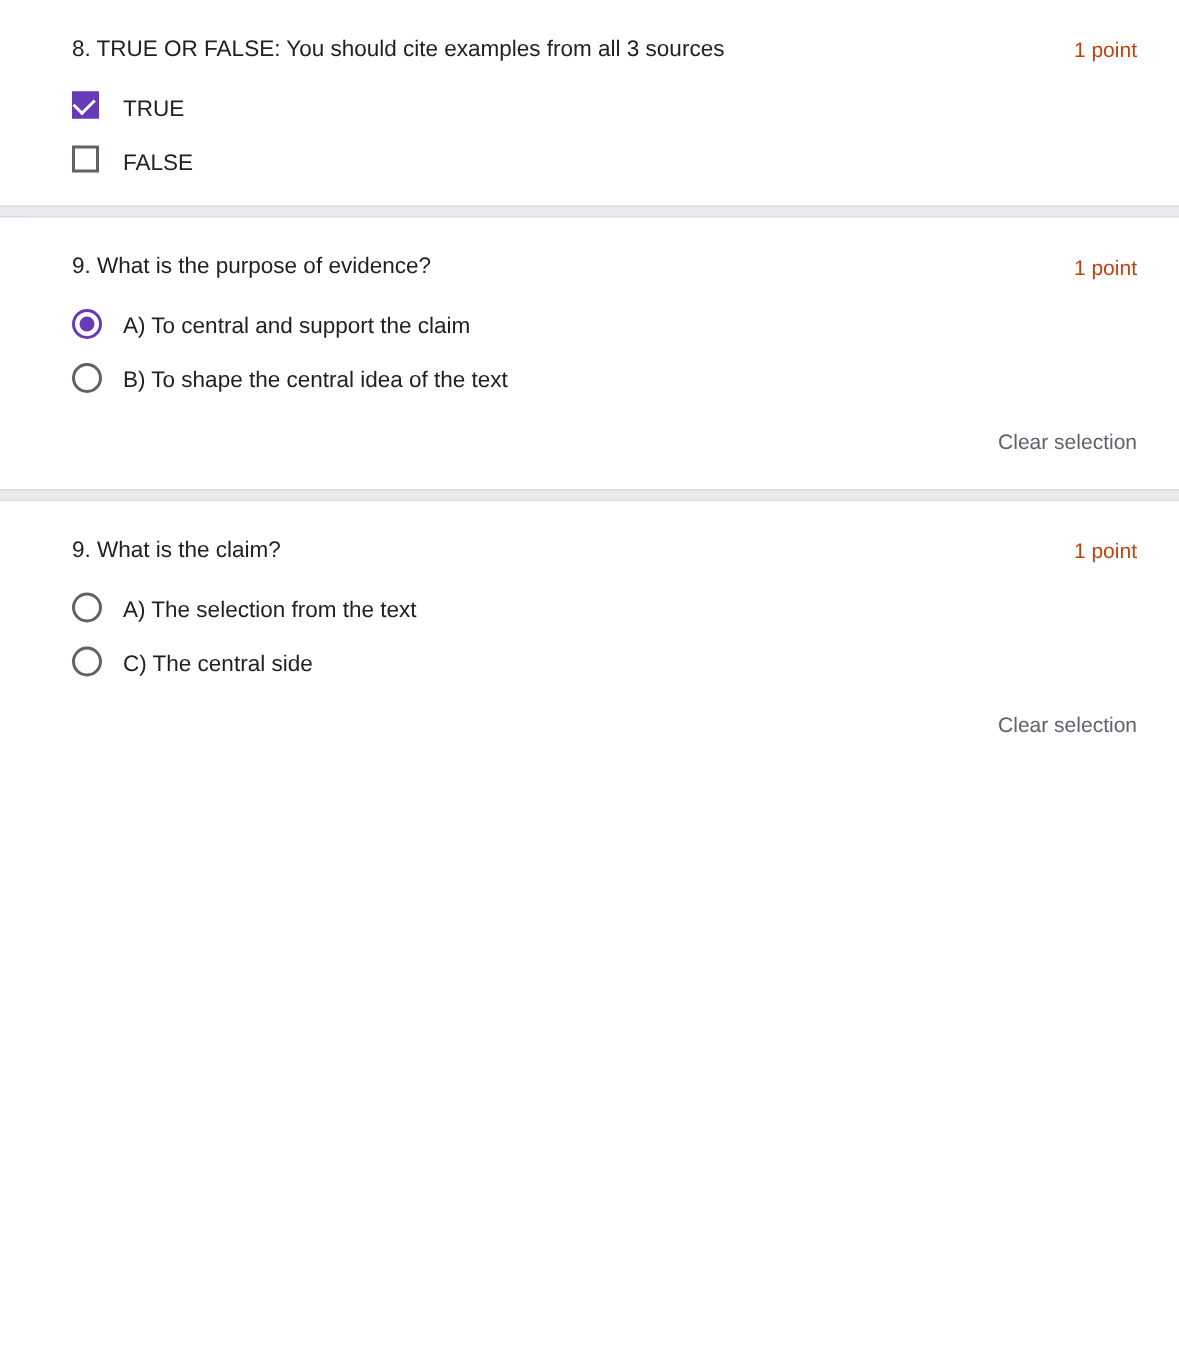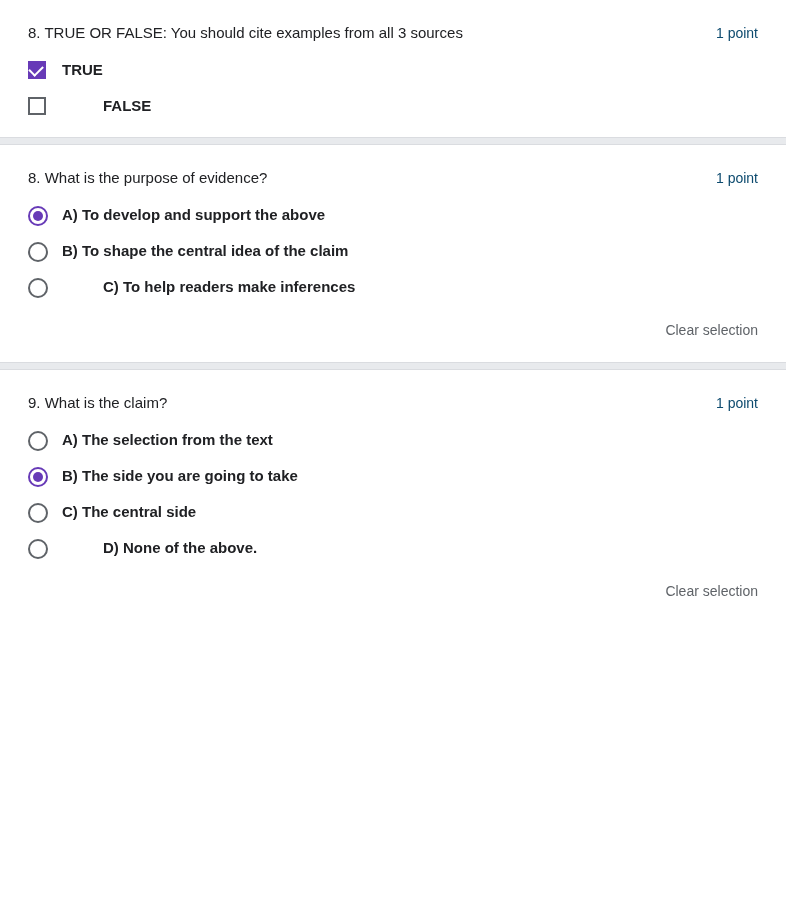--- a/index.html
+++ b/index.html
@@ -13,20 +13,21 @@
       background: #fff;
       color: #202124;
       font-size: 16px;
       width: 786px;
       min-height: 900px;
     }
 
     .question-block {
       padding: 24px 28px 20px 28px;
       background: #fff;
+      margin-left: 20px;
     }
 
     .question-divider {
       height: 8px;
       background: #e8eaed;
       border-top: 1px solid #dadce0;
       border-bottom: 1px solid #dadce0;
     }
 
     .question-header {
@@ -39,41 +40,39 @@
     .question-title {
       font-size: 15px;
       font-weight: 500;
       color: #202124;
       flex: 1;
       padding-right: 16px;
     }
 
     .question-points {
       font-size: 14px;
-      color: #0c4a6e;
+      color: #c2410c;
       white-space: nowrap;
       padding-top: 1px;
     }
 
     .options-list {
       list-style: none;
       margin-top: 4px;
     }
 
     .option-item {
       display: flex;
-      align-items: flex-start;
+      align-items: flex-end;
       margin-bottom: 16px;
       cursor: pointer;
-      font-weight: bold;
     }
 
     .option-item:last-child {
       margin-bottom: 0;
-      gap: 41px;
     }
 
     
     .checkbox-wrapper {
       width: 20px;
       height: 20px;
       margin-right: 14px;
       flex-shrink: 0;
       position: relative;
     }
@@ -181,41 +180,35 @@
       </div>
       <span class="option-label">FALSE</span>
     </li>
   </ul>
 </div>
 
 <div class="question-divider"></div>
 
 <div class="question-block">
   <div class="question-header">
-    <span class="question-title">8. What is the purpose of evidence?</span>
+    <span class="question-title">9. What is the purpose of evidence?</span>
     <span class="question-points">1 point</span>
   </div>
   <ul class="options-list">
     <li class="option-item">
       <div class="radio-wrapper">
         <div class="radio-checked"></div>
       </div>
-      <span class="option-label">A) To develop and support the above</span>
+      <span class="option-label">A) To central and support the claim</span>
     </li>
     <li class="option-item">
       <div class="radio-wrapper">
         <div class="radio-unchecked"></div>
       </div>
-      <span class="option-label">B) To shape the central idea of the claim</span>
-    </li>
-    <li class="option-item">
-      <div class="radio-wrapper">
-        <div class="radio-unchecked"></div>
-      </div>
-      <span class="option-label">C) To help readers make inferences</span>
+      <span class="option-label">B) To shape the central idea of the text</span>
     </li>
   </ul>
   <div class="clear-selection-row">
     <button class="clear-selection-btn">Clear selection</button>
   </div>
 </div>
 
 <div class="question-divider"></div>
 
 <div class="question-block">
@@ -225,33 +218,21 @@
   </div>
   <ul class="options-list">
     <li class="option-item">
       <div class="radio-wrapper">
         <div class="radio-unchecked"></div>
       </div>
       <span class="option-label">A) The selection from the text</span>
     </li>
     <li class="option-item">
       <div class="radio-wrapper">
-        <div class="radio-checked"></div>
-      </div>
-      <span class="option-label">B) The side you are going to take</span>
-    </li>
-    <li class="option-item">
-      <div class="radio-wrapper">
         <div class="radio-unchecked"></div>
       </div>
       <span class="option-label">C) The central side</span>
-    </li>
-    <li class="option-item">
-      <div class="radio-wrapper">
-        <div class="radio-unchecked"></div>
-      </div>
-      <span class="option-label">D) None of the above.</span>
     </li>
   </ul>
   <div class="clear-selection-row">
     <button class="clear-selection-btn">Clear selection</button>
   </div>
 </div>
 
 </body></html>

